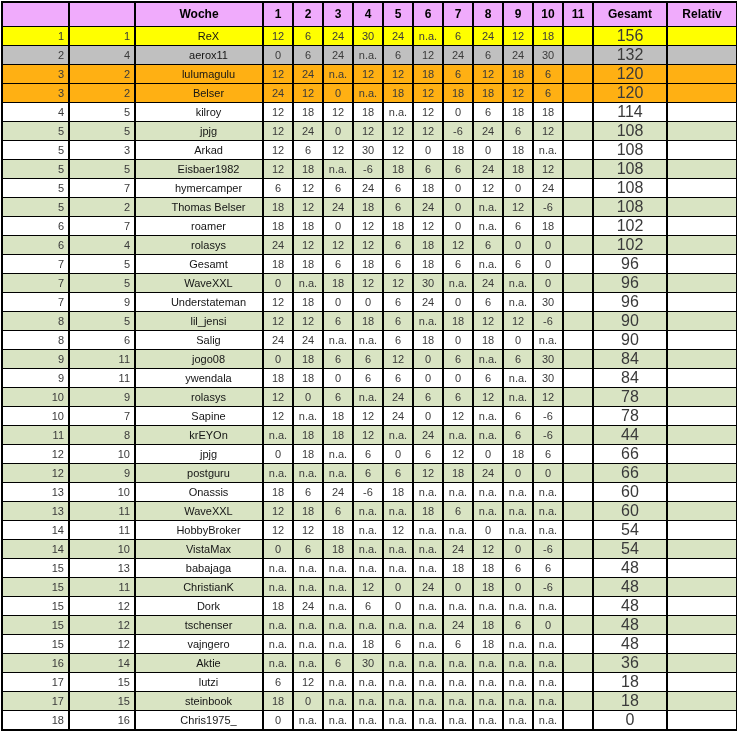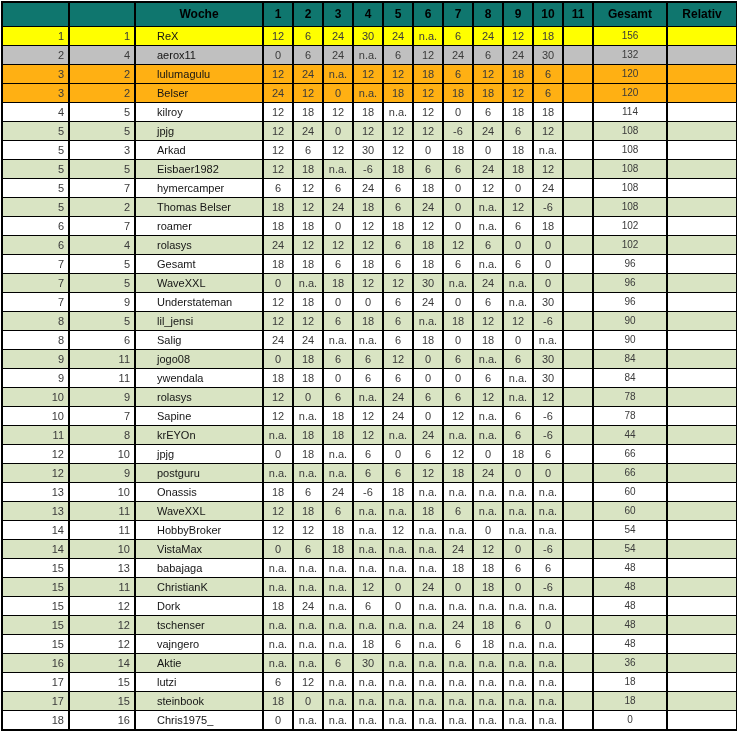--- a/index.html
+++ b/index.html
@@ -18,39 +18,39 @@
   }
   th, td {
     border: 1px solid #000;
     border-left-width: 2px;
     border-right-width: 2px;
     overflow: hidden;
     white-space: nowrap;
     padding: 0 2px;
   }
   thead th {
-    background: #0f766e;
+    background: #f0abfc;
     color: #000;
     font-weight: bold;
     font-size: 12px;
     text-align: center;
   }
   thead tr:nth-child(1) th { height: 24px; }
   thead tr:nth-child(2) th { height: 22px; border-bottom-width: 2px; }
   tbody td {
     height: 18px;
     font-size: 11px;
     color: #3a3a3a;
     line-height: 18px;
   }
   tbody tr:last-child td { border-bottom-width: 2px; }
   td.rang, td.vorw { text-align: right; padding-right: 4px; }
-  td.name { text-align: left; color: #151515; padding-left: 21px; }
+  td.name { text-align: center; color: #151515; padding-left: 21px; }
   td.week { text-align: center; padding: 0 1px; }
-  td.gesamt { text-align: center; font-size: 10px; }
+  td.gesamt { text-align: center; font-size: 16px; }
   td.relativ { text-align: center; }
 </style>
 </head>
 <body>
 
 <div class="sheet">
   <table class="grid">
     <colgroup>
       <col style="width:67px">
         <col style="width:66px">

